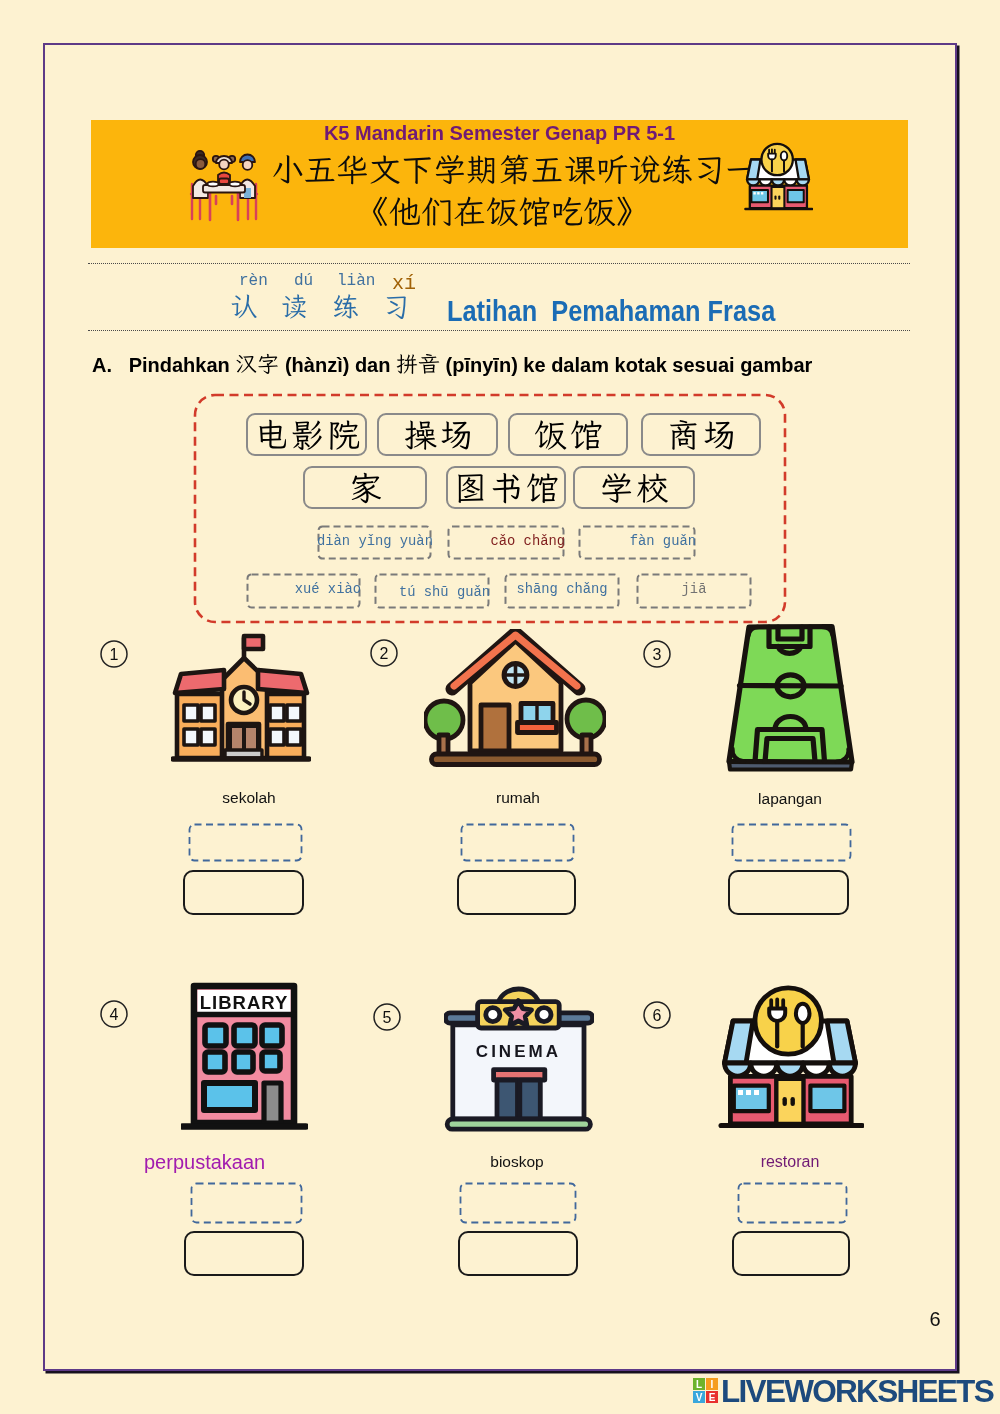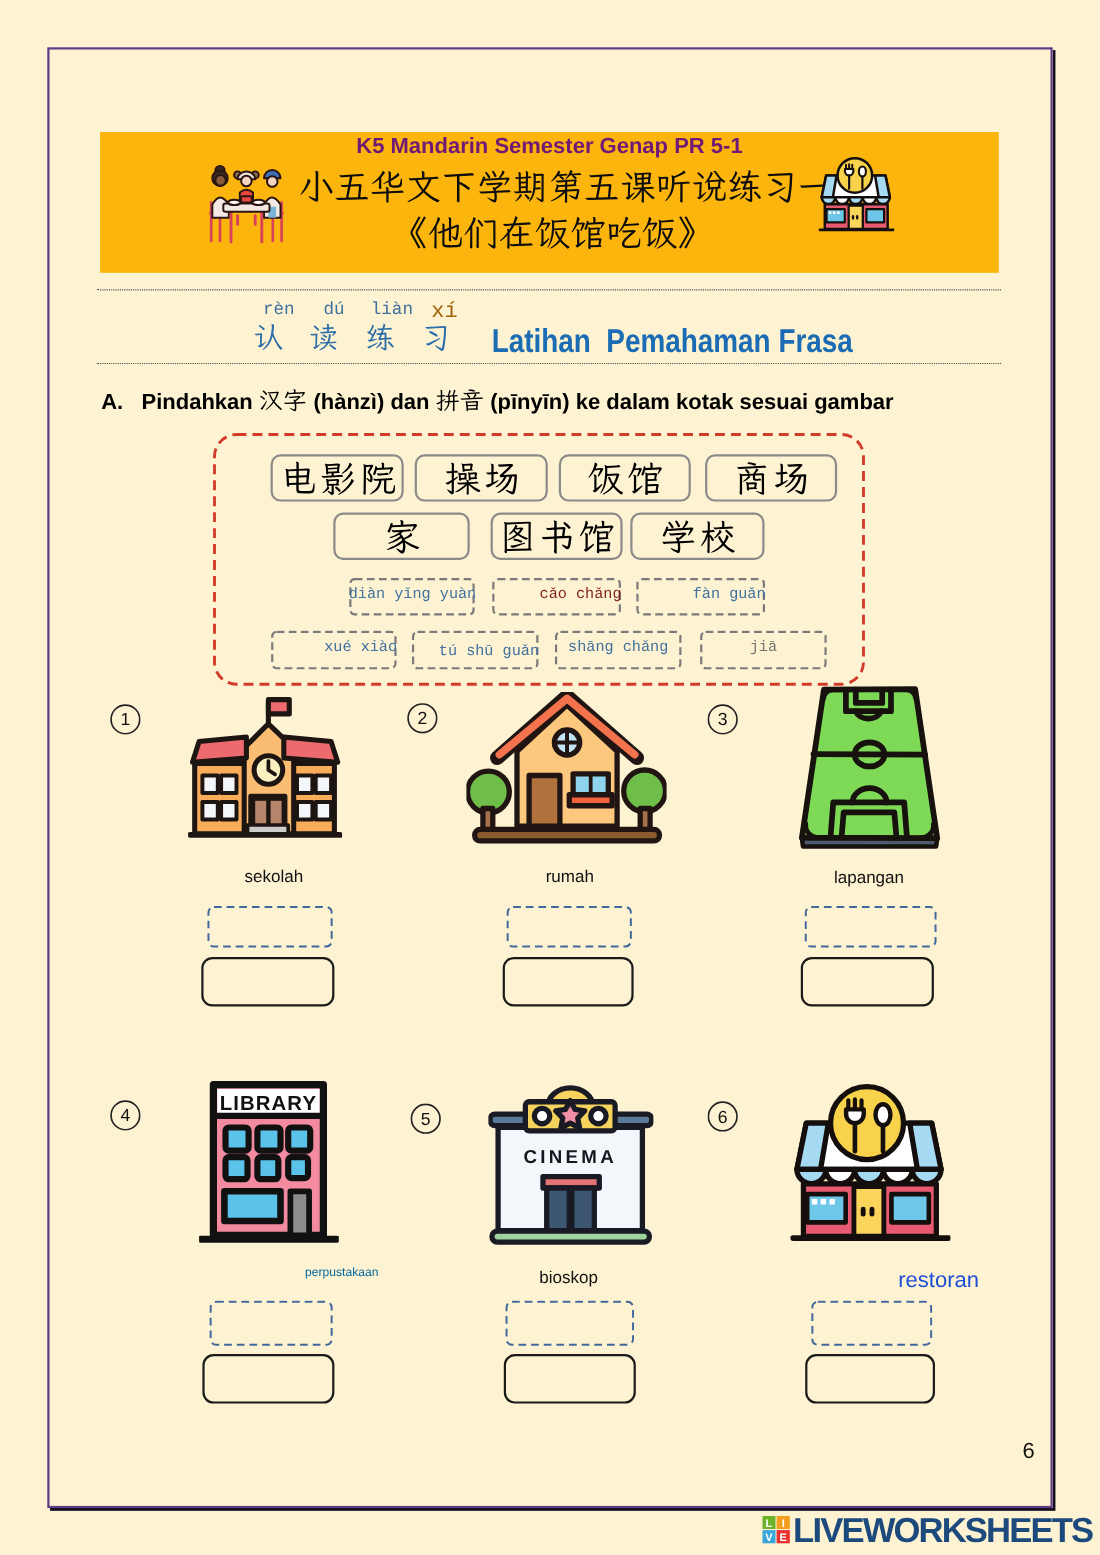--- a/index.html
+++ b/index.html
@@ -493,25 +493,25 @@
 <line x1="5.1" y1="141.5" x2="146.2" y2="141.5" stroke-width="5.2"></line>
 </g>
   </svg>
 
 <div class="abs" style="left:149px;top:789px;width:200px;text-align:center;font-size:15.5px;color:#111">sekolah</div>
 
 <div class="abs" style="left:418px;top:789px;width:200px;text-align:center;font-size:15.5px;color:#111">rumah</div>
 
 <div class="abs" style="left:690px;top:790px;width:200px;text-align:center;font-size:15.5px;color:#111">lapangan</div>
 
-<div class="abs" style="left:144px;top:1151px;width:200px;text-align:right;font-size:11px;color:#0369a1">perpustakaan</div>
+<div class="abs" style="left:144px;top:1151px;width:200px;text-align:left;font-size:20px;color:#a21caf">perpustakaan</div>
 
 <div class="abs" style="left:417px;top:1153px;width:200px;text-align:center;font-size:15.5px;color:#111">bioskop</div>
 
-<div class="abs" style="left:690px;top:1153px;width:200px;text-align:right;font-size:20px;color:#1d4ed8">restoran</div>
+<div class="abs" style="left:690px;top:1153px;width:200px;text-align:center;font-size:16px;color:#701a75">restoran</div>
 
 <svg class="abs" style="left:188px;top:823px" width="115" height="39">
     <rect x="1.5" y="1.5" width="112" height="36" rx="5" fill="none" stroke="#41689c" stroke-width="1.8" stroke-dasharray="7 4.5"></rect>
   </svg>
 
 <svg class="abs" style="left:460px;top:823px" width="115" height="39">
     <rect x="1.5" y="1.5" width="112" height="36" rx="5" fill="none" stroke="#41689c" stroke-width="1.8" stroke-dasharray="7 4.5"></rect>
   </svg>
 
 <svg class="abs" style="left:731px;top:823px" width="121" height="39">

